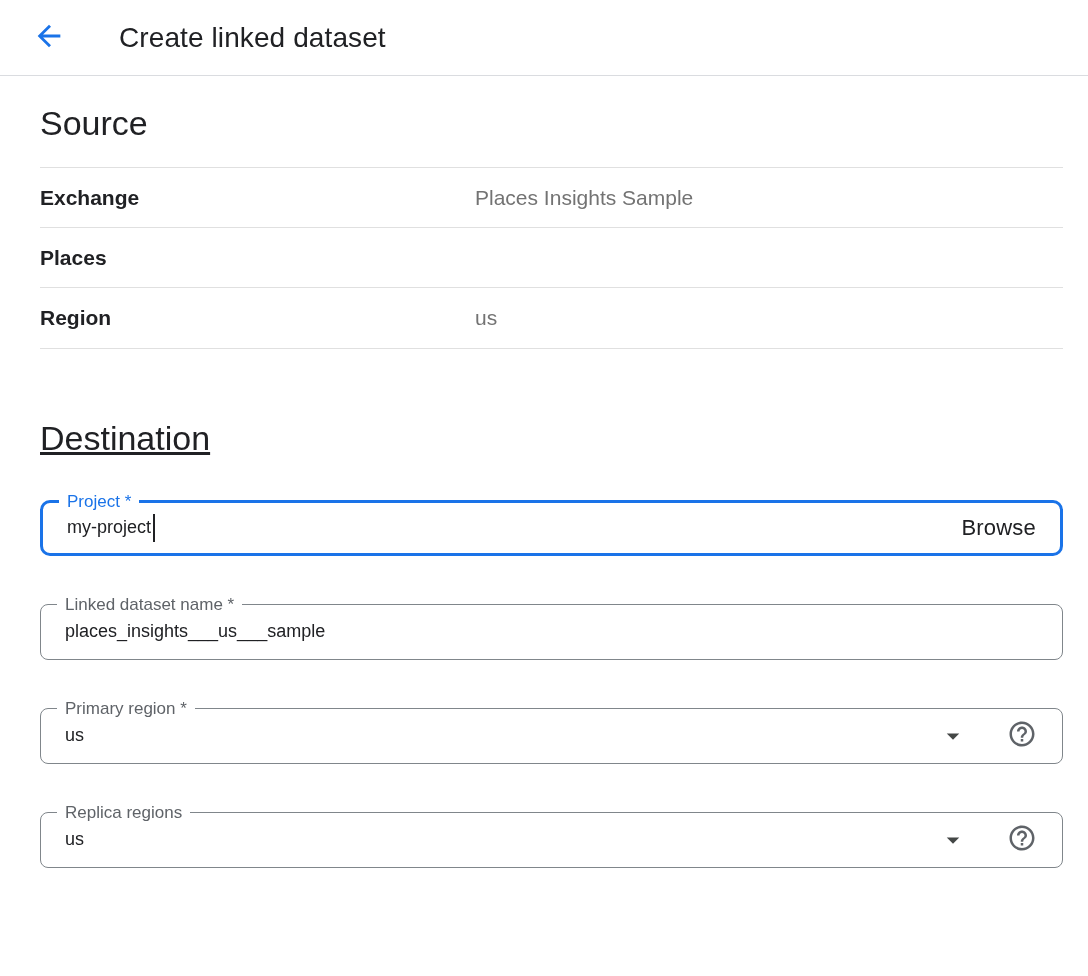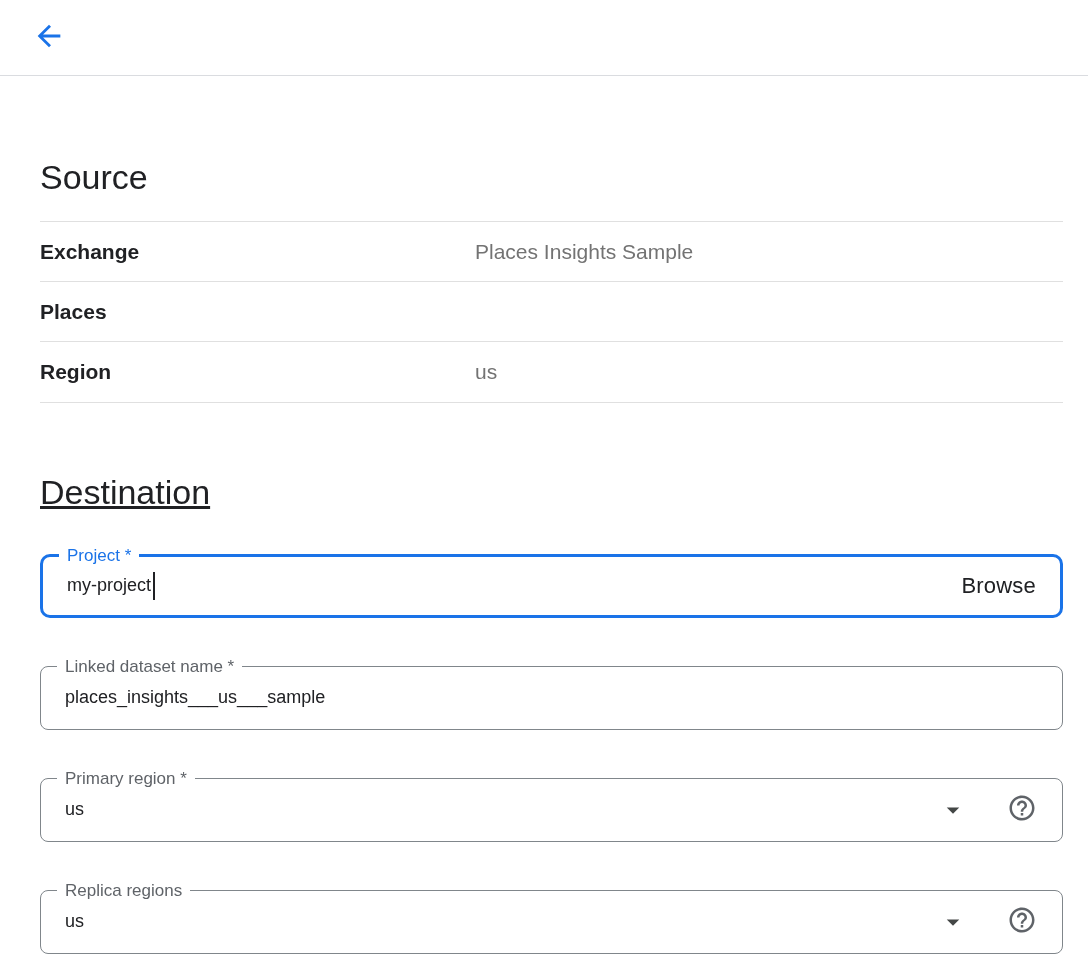--- a/index.html
+++ b/index.html
@@ -36,42 +36,42 @@
     letter-spacing: 0.1px;
   }
 
   .content { padding: 0 25px 0 40px; }
 
   .section-heading {
     font-size: 34px;
     font-weight: 400;
     color: #202124;
   }
-  .source-heading { margin-top: 82px; margin-bottom: 24px; }
+  .source-heading { margin-top: 28px; margin-bottom: 24px; }
   .dest-heading   { margin-top: 70px; margin-bottom: 12px; text-decoration: underline; }
 
   
   .info-table { border-top: 1px solid #e0e0e0; }
   .info-row {
     display: flex;
     align-items: flex-end;
     padding: 17px 0;
     border-bottom: 1px solid #e0e0e0;
     font-size: 21px;
     line-height: 1.2;
   }
   .info-label { width: 435px; font-weight: bold; color: #202124; flex: 0 0 auto; }
   .info-value { color: #737373; }
 
   
   .field {
     position: relative;
     display: flex;
     align-items: center;
-    height: 64px;
+    height: 56px;
     border: 1.5px solid #80868b;
     border-radius: 8px;
     padding: 0 24px;
     margin-top: 48px;
     background: #fff;
     cursor: pointer;
   }
   .field.focused {
     border: 3px solid #1a73e8;
     border-radius: 10px;
@@ -122,20 +122,21 @@
 <body>
 
 <div class="header">
   <div class="back-btn">
     <span>
       <svg viewBox="0 0 24 24">
           <path d="M20 11H7.83l5.59-5.59L12 4l-8 8 8 8 1.41-1.41L7.83 13H20v-2z"></path>
         </svg>
     </span>
   </div>
+  <div class="header-title">Create linked dataset</div>
 </div>
 
 <div class="content">
 
   <h2 class="section-heading source-heading">Source</h2>
 
   <div class="info-table">
     <div class="info-row">
       <div class="info-label">Exchange</div>
       <div class="info-value">Places Insights Sample</div>

